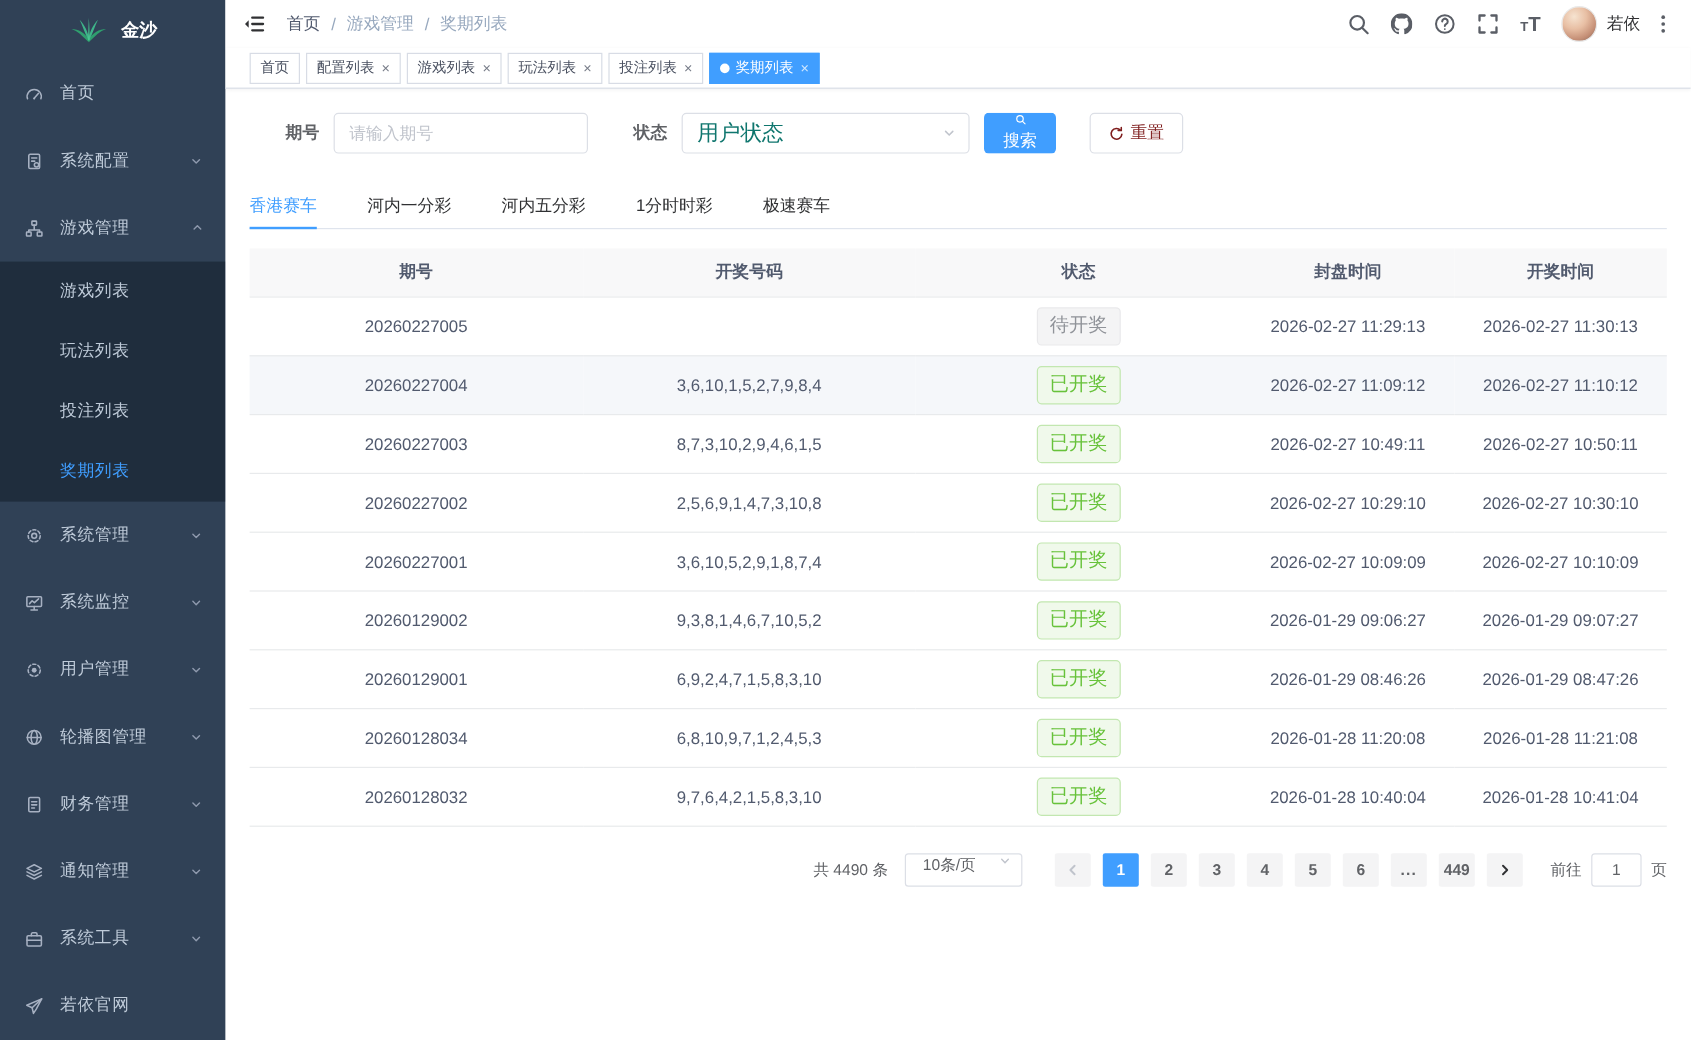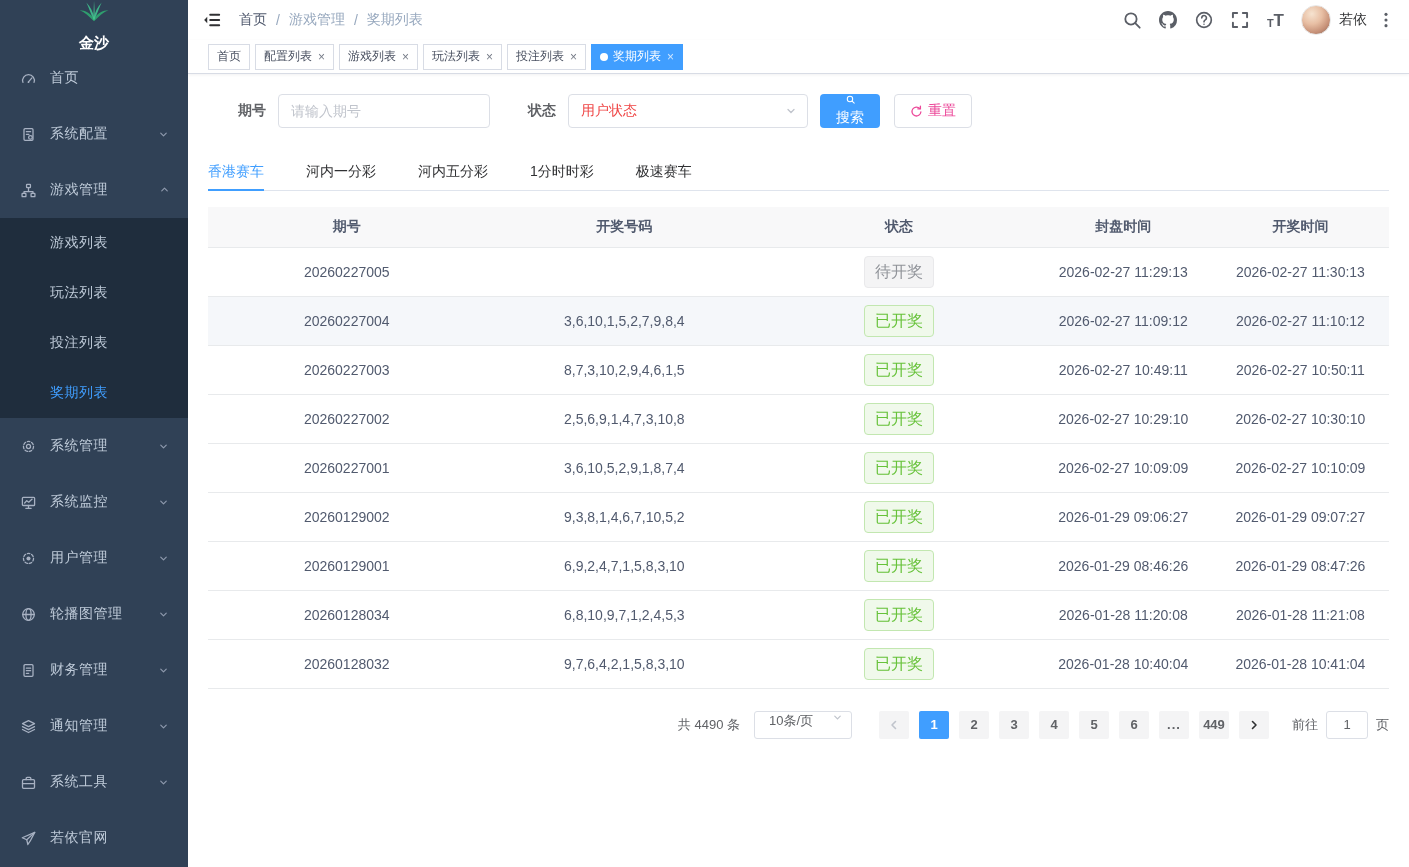--- a/index.html
+++ b/index.html
@@ -4,21 +4,21 @@
 <style>
   * { box-sizing: border-box; margin: 0; padding: 0; }
   html,body { width:1409px; height:867px; }
   body {
     display:flex; overflow:hidden; background:#fff;
     font-family:"Liberation Sans","DejaVu Sans",sans-serif;
     -webkit-font-smoothing:antialiased;
   }
   
   .sidebar { width:188px; flex:0 0 188px; background:#304156; color:#bfcbd9; display:flex; flex-direction:column; overflow:hidden; }
-  .logo { height:50px; display:flex; align-items:center; justify-content:center; gap:10px; color:#fff; font-weight:bold; font-size:15px; flex-shrink:0;flex-direction:column; }
+  .logo { height:50px; display:flex; align-items:center; justify-content:center; gap:10px; color:#fff; font-weight:bold; font-size:15px; flex-shrink:0; }
   .menu { flex:1; overflow:hidden; }
   .menu-item { height:56px; display:flex; align-items:center; padding:0 18px 0 20px; font-size:14px; cursor:pointer; }
   .mi-icon { width:16px; height:16px; margin-right:14px; color:#a7b1c2; display:flex; align-items:center; justify-content:center; flex-shrink:0; }
   .mi-icon svg { width:15px; height:15px; }
   .mi-label { flex:1; letter-spacing:.5px; }
   .mi-arrow { width:12px; height:12px; color:#8e99ad; display:flex; align-items:center; }
   .mi-arrow svg { width:11px; height:11px; }
   .mi-arrow.up { transform:rotate(180deg); }
   .submenu { background:#1f2d3d; }
   .submenu-item { height:50px; display:flex; align-items:center; padding-left:50px; font-size:14px; color:#bfcbd9; cursor:pointer; letter-spacing:.5px; }
@@ -50,28 +50,28 @@
   
   .content { flex:1; padding:20px; overflow:hidden; }
   .filter-row { display:flex; align-items:center; height:34px; margin-bottom:24px; }
   .f-label { width:70px; text-align:right; padding-right:12px; font-size:14px; font-weight:700; color:#606266; flex-shrink:0; }
   .f-label.second { width:78px; }
   .f-input { width:212px; height:34px; border:1px solid #dcdfe6; border-radius:4px; padding:0 12px; font-size:14px; color:#606266;
     font-family:inherit; outline:none; }
   .f-input::placeholder { color:#c0c4cc; }
   .f-select { width:240px; height:34px; border:1px solid #dcdfe6; border-radius:4px; padding:0 10px 0 12px; display:flex;
     align-items:center; justify-content:space-between; cursor:pointer; background:#fff; }
-  .f-select .sel-ph { font-size:14px; color:#ef4444; }
+  .f-select .sel-ph { font-size:18px; color:#0f766e; }
   .f-select .sel-arrow { color:#c0c4cc; display:flex; }
   .f-select .sel-arrow svg { width:12px; height:12px; }
   .btn { height:34px; border-radius:4px; font-size:14px; display:inline-flex; align-items:center; gap:5px; padding:0 15px;
     cursor:pointer; border:1px solid transparent; font-family:inherit; }
   .btn svg { width:13px; height:13px; }
   .btn-primary { background:#409eff; color:#fff; margin-left:12px;flex-direction:column; }
-  .btn-plain { background:#fff; color:#ec4899; border-color:#dcdfe6; margin-left:14px; }
+  .btn-plain { background:#fff; color:#7f1d1d; border-color:#dcdfe6; margin-left:28px; }
   
   .gtabs { display:flex; border-bottom:1px solid #dfe4ed; margin-bottom:16px; }
   .gtab { height:38px; line-height:38px; margin-right:42px; font-size:14px; color:#303133; cursor:pointer; position:relative; white-space:nowrap; }
   .gtab.active { color:#409eff; }
   .gtab.active::after { content:""; position:absolute; left:0; right:0; bottom:-1px; height:2px; background:#409eff; }
   
   table { width:100%; border-collapse:collapse; table-layout:fixed; }
   thead th { background:#f8f8f9; height:40px; font-size:14px; font-weight:700; color:#515a6e; text-align:center;
     border-bottom:1px solid #e8eaec; }
   tbody td { height:49px; font-size:14px; color:#515a6e; text-align:center; border-bottom:1px solid #e8eaec; background:#fff; white-space:nowrap; }

